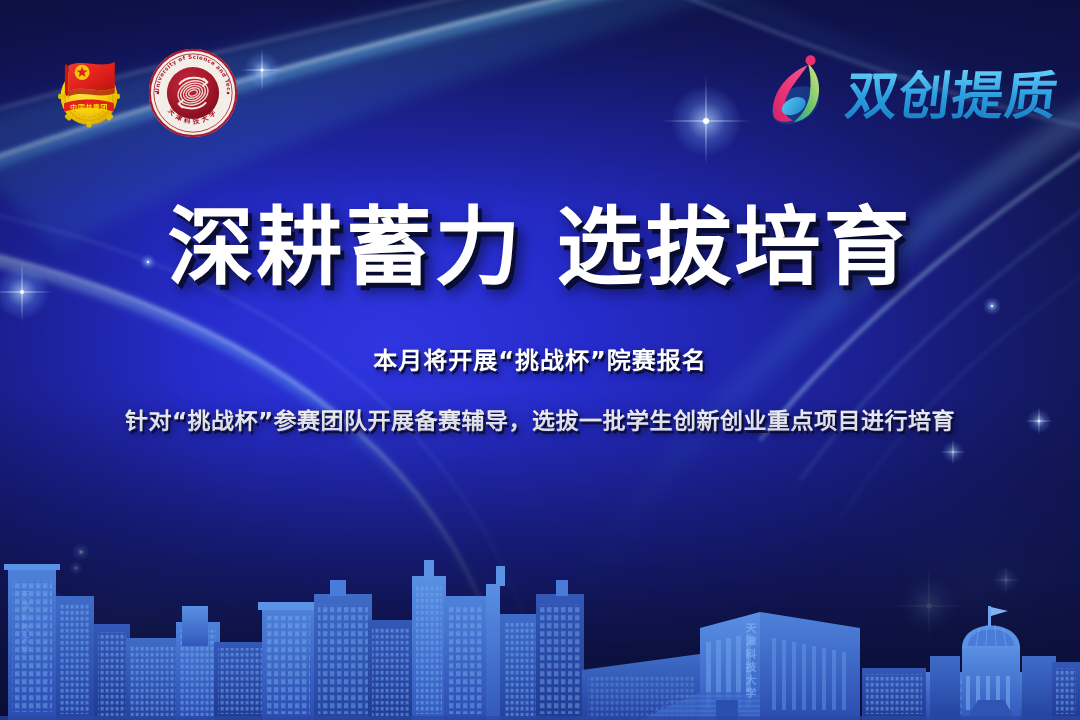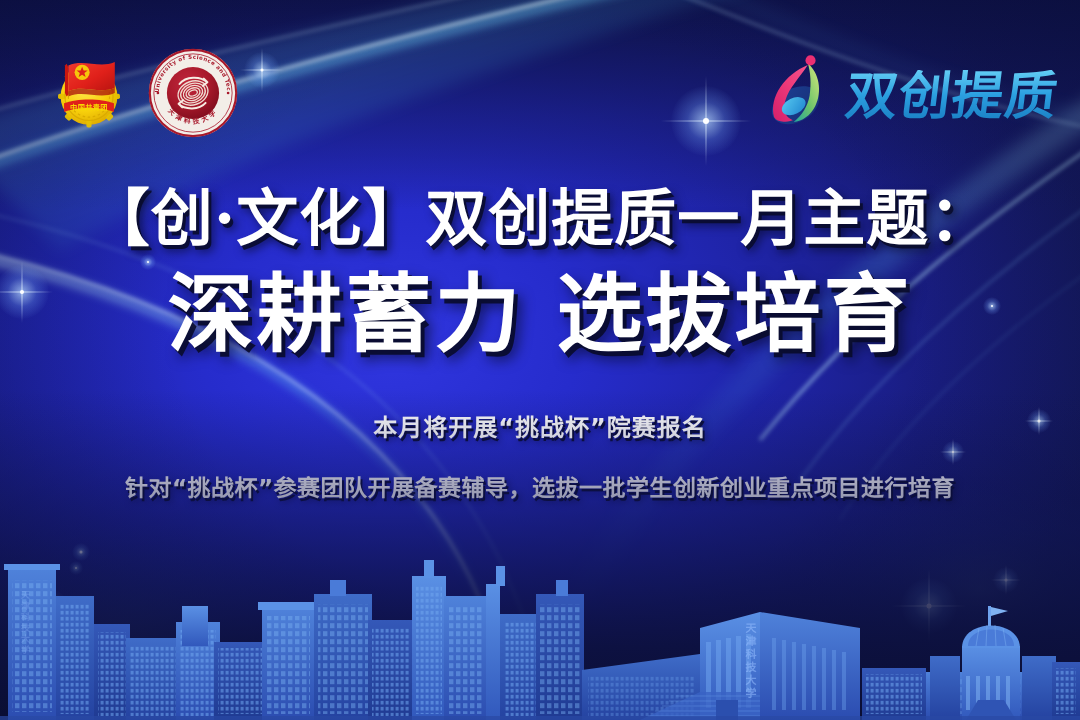--- a/index.html
+++ b/index.html
@@ -444,21 +444,20 @@
 
         <ellipse cx="29" cy="58" rx="13.5" ry="8.5" transform="rotate(-26 29 58)" fill="url(#gCyan)"></ellipse>
 
         <circle cx="47" cy="9" r="5.4" fill="#ec2f72"></circle>
       </svg>
     </div>
     <div class="brand-text">双创提质</div>
   </div>
 
   <div class="headline">
-    <div class="title-1">【创·文化】双创提质一月主题：</div>
     <div class="title-2">深耕蓄力 选拔培育</div>
     <div class="sub-1">本月将开展“挑战杯”院赛报名</div>
     <div class="sub-2">针对“挑战杯”参赛团队开展备赛辅导，选拔一批学生创新创业重点项目进行培育</div>
   </div>
 
   <div class="bg-botdark"></div>
 
   <div class="skyline">
     <svg width="1080" height="170" viewBox="0 0 1080 170" xmlns="http://www.w3.org/2000/svg">
       <defs>

